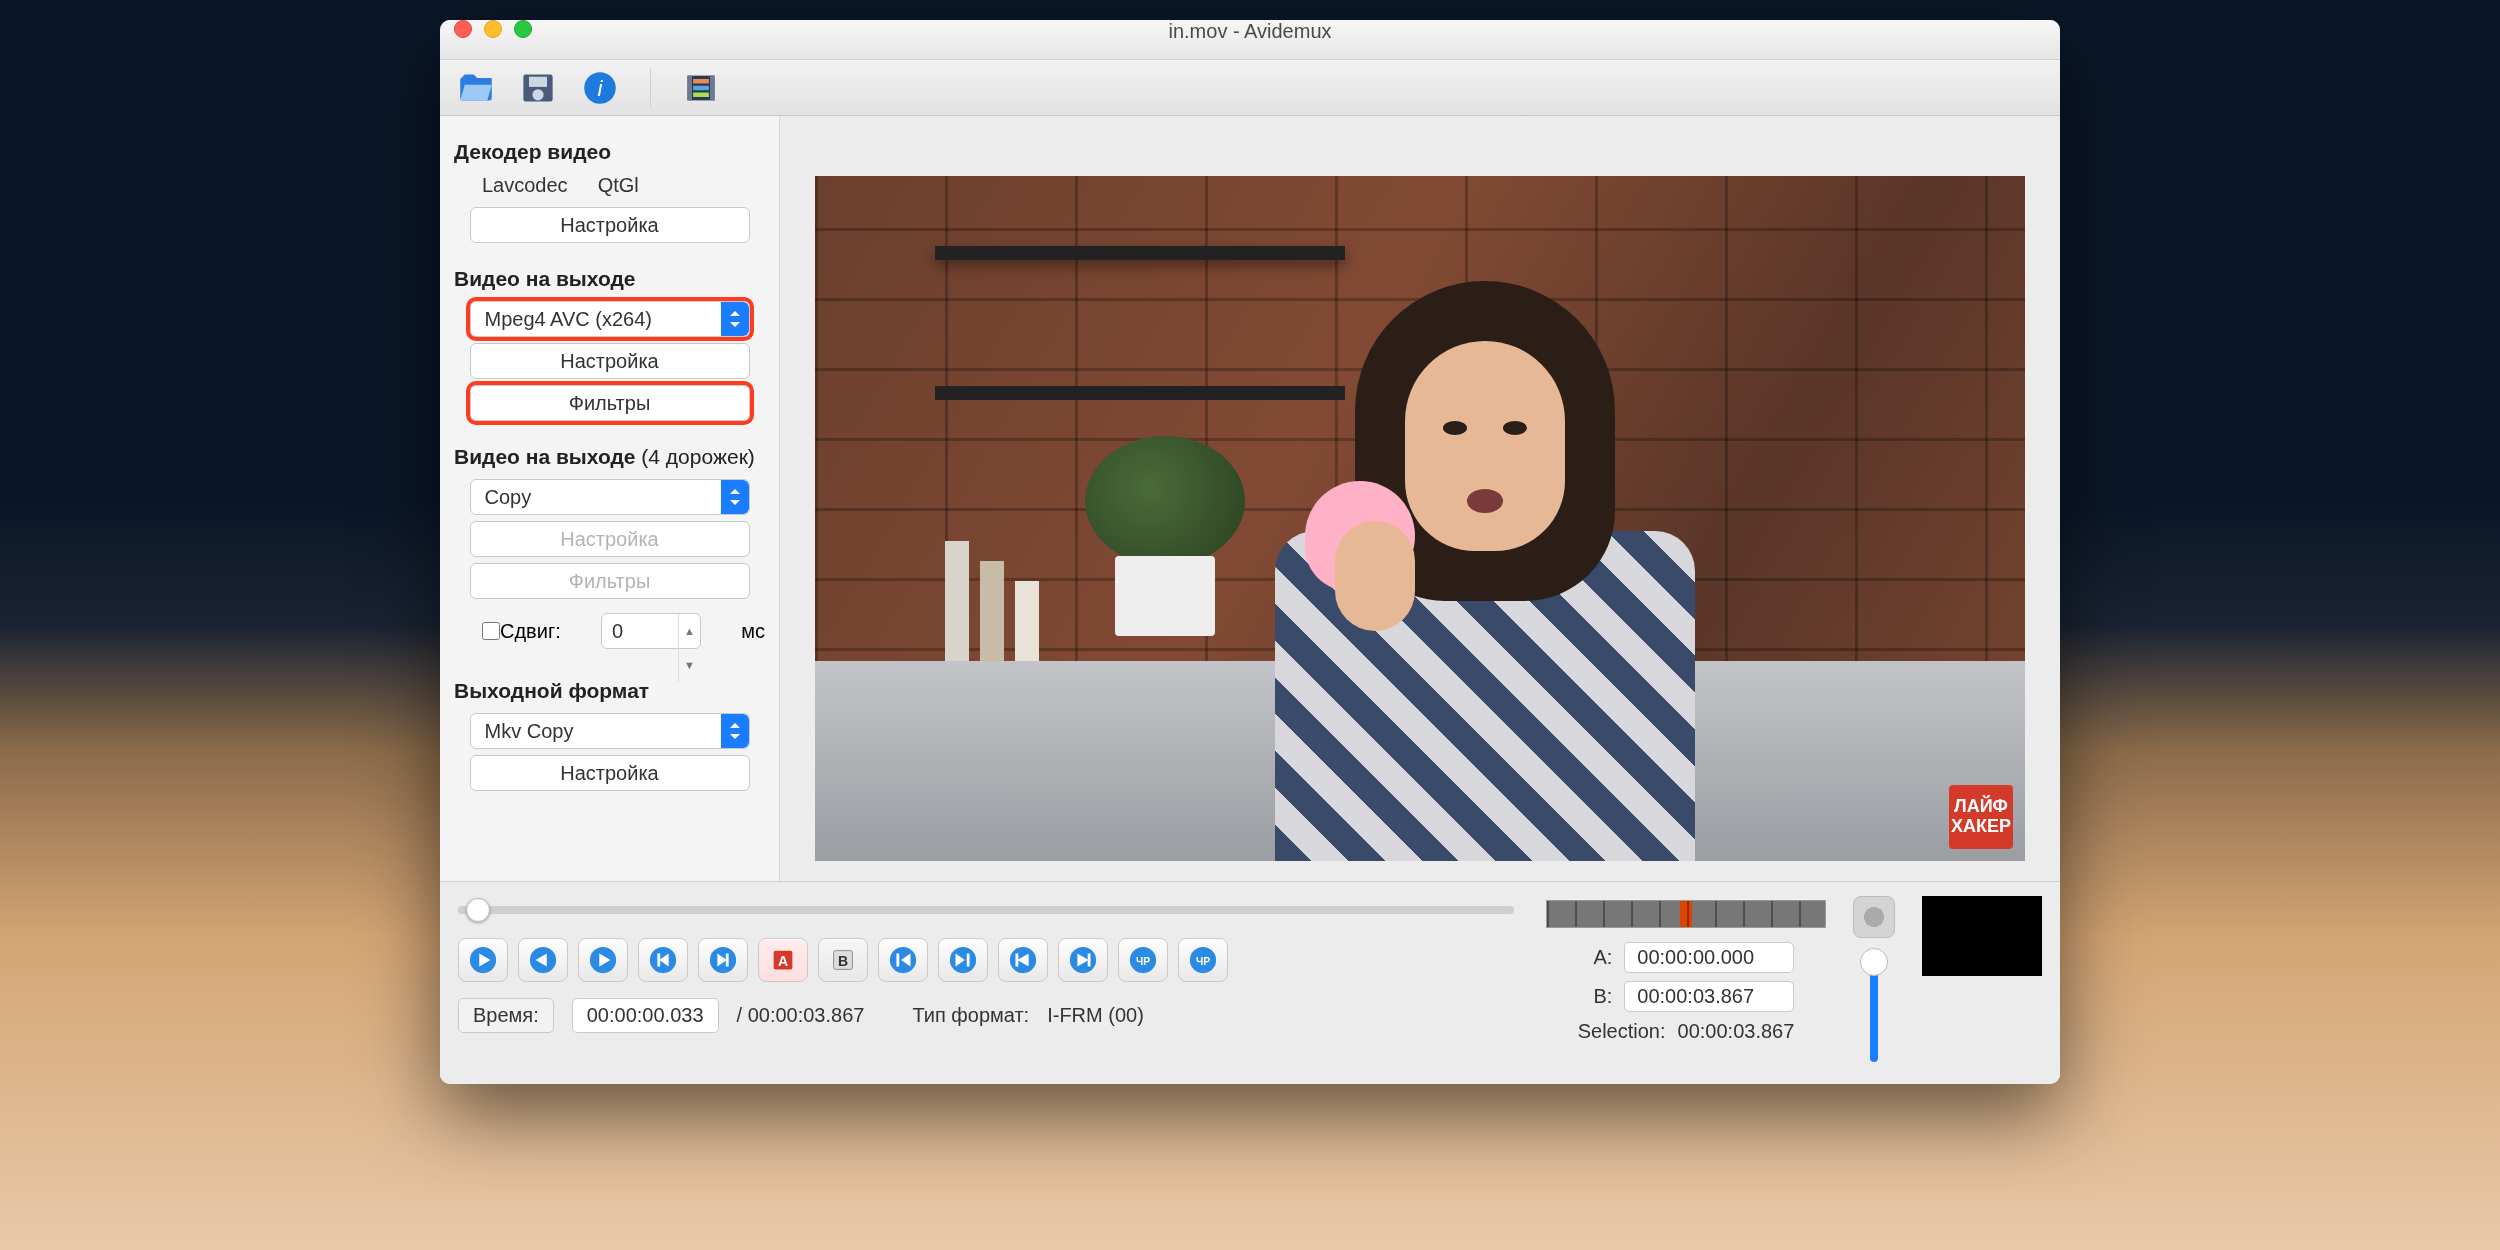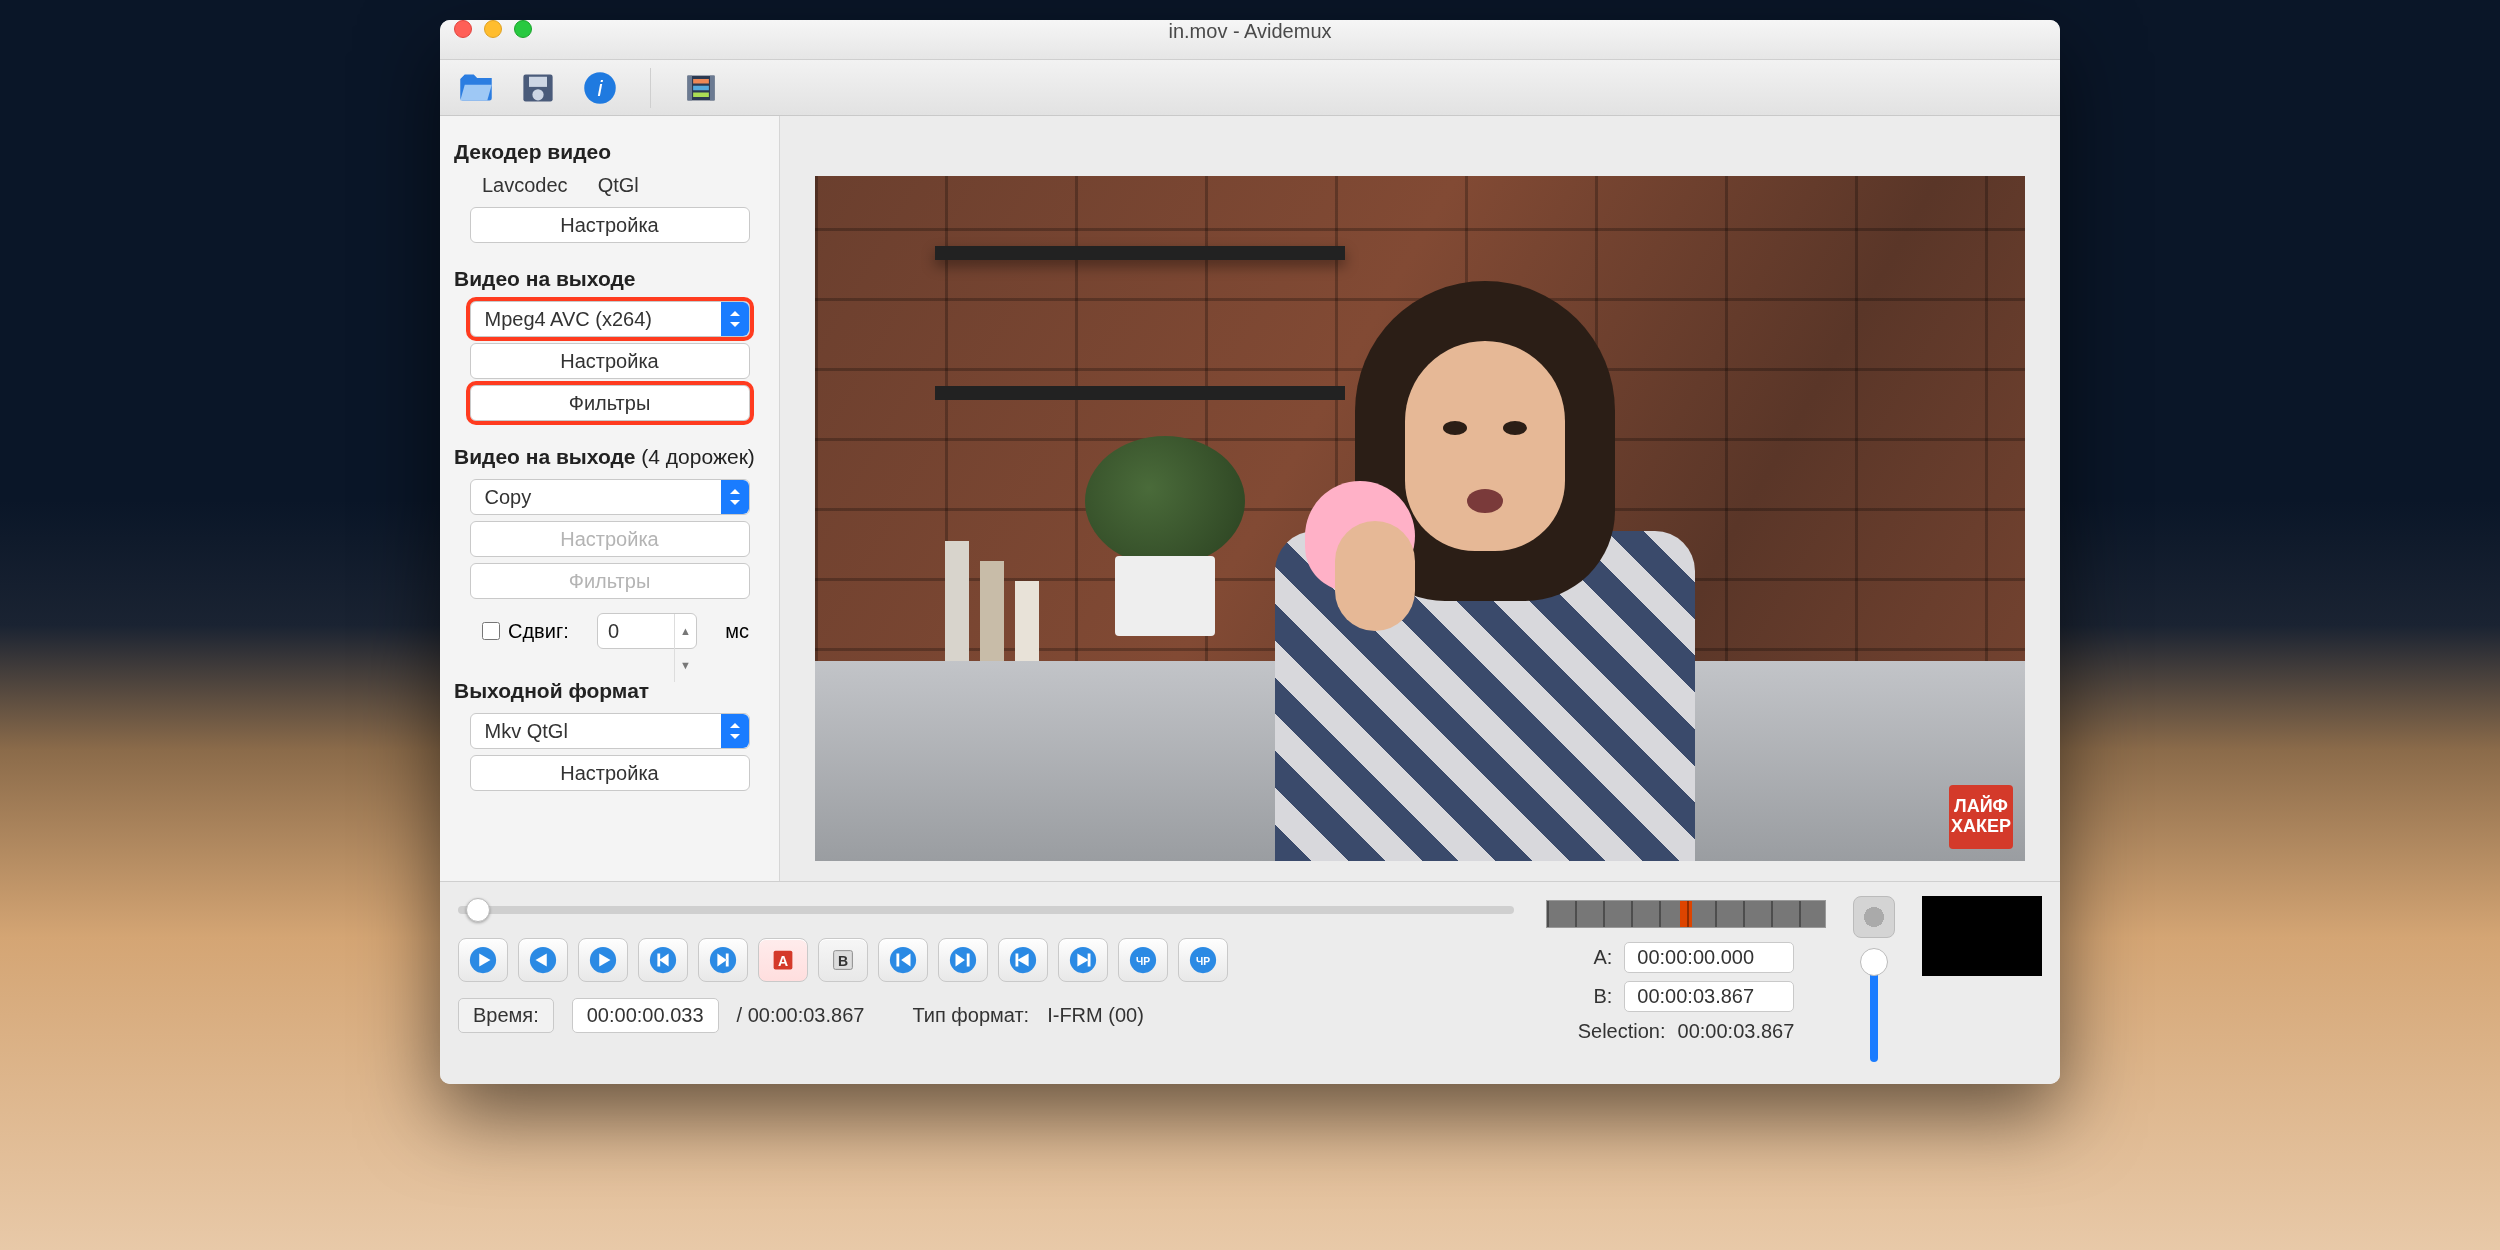--- a/index.html
+++ b/index.html
@@ -52,21 +52,21 @@
 .select { text-align:left; padding-left: 14px; }
 .select .chev {
   position:absolute; right:0; top:0; width:28px; height:100%;
   background:#1a7cff; border-radius:0 6px 6px 0;
   display:flex; flex-direction:column; justify-content:center; align-items:center;
 }
 .chev::before, .chev::after { content:""; border:5px solid transparent; }
 .chev::before { border-bottom-color:#fff; margin-bottom:3px; }
 .chev::after { border-top-color:#fff; margin-top:3px; }
 .highlight-red { outline: 4px solid #ff3b1f; outline-offset: 0px; border-radius:6px; }
-.shift-row { display:flex; align-items:center; gap:8px; margin:8px 16px 0 28px; font-size:20px; }
+.shift-row { display:flex; align-items:center; margin:8px 0 0 28px; font-size:20px; }
 .shift-row input[type=checkbox] { width:18px; height:18px; }
 .numfield { width:100px; text-align:left; padding-left:10px; position:relative; }
 .numfield .spin { position:absolute; right:0; top:0; width:22px; height:100%; display:flex; flex-direction:column; }
 .numfield .spin span { flex:1; display:flex; align-items:center; justify-content:center; font-size:11px; color:#777; border-left:1px solid #ddd; }
 .preview-wrap { flex:1; display:flex; justify-content:center; align-items:flex-start; padding: 60px 20px 20px 20px; }
 .preview {
   width: 1210px; height: 685px; background:#444; position:relative;
   background: linear-gradient(180deg, #2a2a2a 0%, #3a3a3a 100%);
 }
 .brick {
@@ -214,21 +214,21 @@
           <div class="spin">
               <span>▲</span>
               <span>▼</span>
             </div>
         </div>
         <span>мс</span>
       </div>
 
       <div class="section-h" style="margin-top:24px">Выходной формат</div>
       <div class="select">
-        <span>Mkv QtGl</span>
+        <span>Mkv Copy</span>
         <span class="chev"></span>
       </div>
       <div class="btn">Настройка</div>
 
     </div>
 
     <div class="preview-wrap">
       <div class="preview">
         <div class="brick"></div>
         <div class="shelf"></div>

